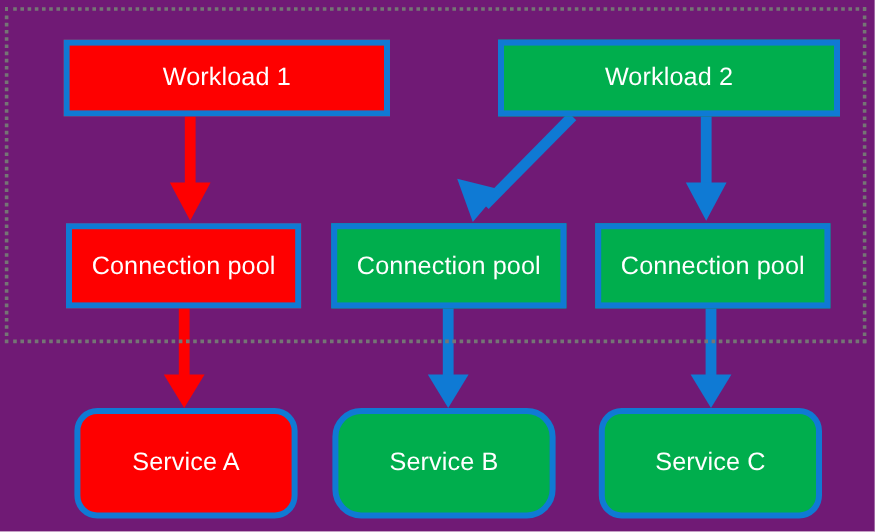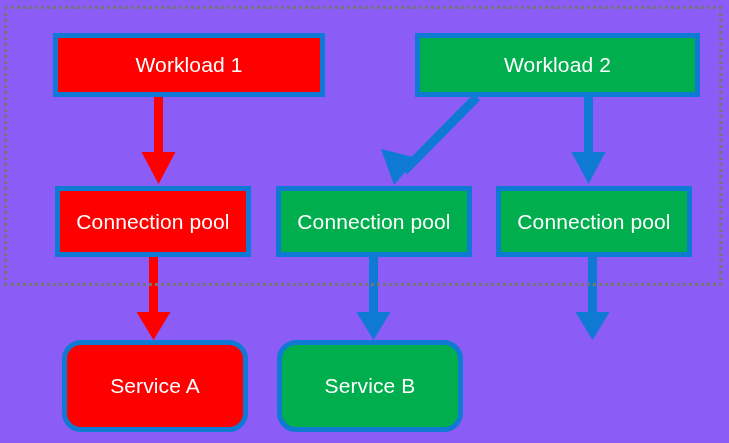--- a/index.html
+++ b/index.html
@@ -7,21 +7,21 @@
     padding: 0;
     background: #ffffff;
   }
   body {
     font-family: "Liberation Sans", sans-serif;
   }
   #canvas {
     position: relative;
     width: 729px;
     height: 443px;
-    background: #8b5cf6;
+    background: #701a75;
     overflow: hidden;
   }
   #svg-layer {
     position: absolute;
     left: 0;
     top: 0;
     width: 729px;
     height: 443px;
   }
   .node {
@@ -107,18 +107,21 @@
   </div>
 
   <div class="node green" style="left:496px; top:186px; width:196px; height:71px;">
     <span class="lbl">Connection pool</span>
   </div>
 
   <div class="node red rounded" style="left:62px; top:340px; width:186px; height:92px;">
     <span class="lbl">Service A</span>
   </div>
 
-  <div class="node green rounded" style="left:277px; top:340px; width:186px; height:92px;">
+  <div class="node green rounded" style="left:277px; top:340px; width:186px; height:92px;border-radius:24px;">
     <span class="lbl">Service B</span>
   </div>
 
+  <div class="node green rounded" style="left:499px; top:340px; width:186px; height:92px;">
+    <span class="lbl">Service C</span>
+  </div>
 
 </div>
 
 </body></html>

